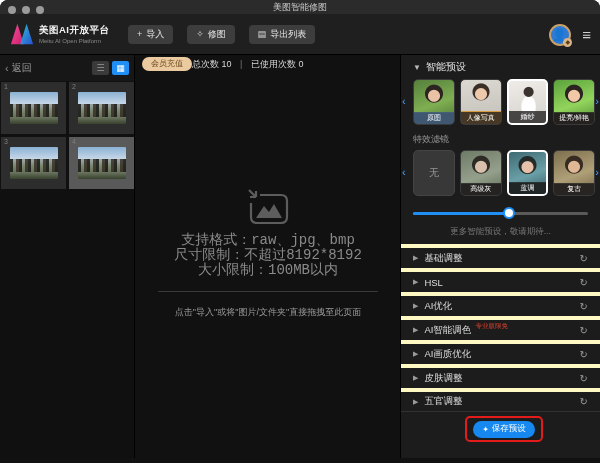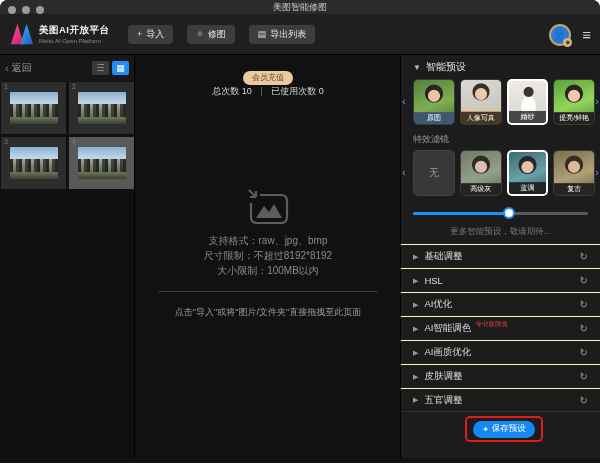--- a/index.html
+++ b/index.html
@@ -50,28 +50,28 @@
   .cell.sel { background:#595959; }
   .cell .idx { position:absolute; left:3px; top:1px; color:#7e7e7e; font-size:7px; }
   .pg { width:48px; height:32px; margin:0 auto; border-radius:1px;
     background:
       repeating-linear-gradient(90deg, rgba(28,30,24,.92) 0 3px, rgba(96,104,82,.5) 3px 6px, rgba(54,46,36,.88) 6px 9px),
       linear-gradient(180deg,#8ab1d4 0%,#cfdcea 42%,#9aa88e 58%,#39412f 100%);
     background-size:100% 42%,100% 100%; background-position:0 62%,0 0; background-repeat:no-repeat; }
 
   
   .main { position:absolute; left:136px; top:55px; width:264px; bottom:5px; background:#111; }
-  .usage { height:26px; display:flex; align-items:center; padding:16px 6px;flex-direction:column; }
+  .usage { height:26px; display:flex; align-items:flex-end; padding:16px 6px; }
   .recharge { height:14px; background:#ecca9f; color:#6b4a1f; font-size:8px; border:none;
     border-radius:8px; padding:0 9px; line-height:14px; cursor:pointer; }
   .usage-text { color:#d8d8d8; font-size:9px; }
   .usage-text .sep { color:#777; margin:0 6px; }
   .dz { text-align:center; }
   .dz-icon { margin-top:100px; }
-  .dz-line { color:#8a8a8a; font-size:10px; height:15px; line-height:15px; }
+  .dz-line { color:#8a8a8a; font-size:14px; height:15px; line-height:15px;font-family:Liberation Mono, monospace; }
   .dz-line:first-of-type { margin-top:18px; }
   .dz-divider { border-top:1px solid #383838; margin:13px 22px 0 22px; }
   .dz-hint { color:#9a9a9a; font-size:9px; margin-top:14px; }
   .dz-tip { font-size:9px; margin-top:9px; }
   .tip-label { color:#d2493a; font-weight:bold; }
   .tip-text { color:#cf9a8c; }
 
   
   .panel { position:absolute; left:400px; top:55px; width:200px; bottom:5px; background:#1c1c1c;
     border-left:1px solid #000; }
@@ -126,21 +126,21 @@
   .thumb.none { background:#383838; display:flex; align-items:center; justify-content:center;
     color:#9a9a9a; font-size:10px; border:1px solid #444; }
   .slider { position:relative; height:18px; margin:4px 12px 0 12px; cursor:pointer; }
   .sl-track { position:absolute; left:0; right:0; top:8px; height:3px; background:#5a5a5a; border-radius:2px; }
   .sl-fill { position:absolute; left:0; top:8px; height:3px; background:#1f8ef5; border-radius:2px; }
   .sl-handle { position:absolute; top:3px; width:12px; height:12px; margin-left:-6px; border-radius:50%;
     background:#fff; border:2px solid #1f8ef5; }
   .more { color:#777; font-size:8.5px; text-align:center; margin-top:4px; height:14px; }
   .sections { margin-top:4px; }
   .sec-row { height:24px; display:flex; align-items:center; padding:0 12px;
-    border-top:1px solid #fef9c3; cursor:pointer; }
+    border-top:4px solid #fef9c3; cursor:pointer; }
   .sec-row:last-child { border-bottom:1px solid #313131; }
   .sec-row .ar { color:#9a9a9a; font-size:7px; margin-right:6px; }
   .sec-row .name { color:#dedede; font-size:9.5px; }
   .sec-row .badge { color:#d2402e; font-size:6.5px; margin-left:4px; position:relative; top:-4px; }
   .sec-row .reset { margin-left:auto; color:#9a9a9a; font-size:10px; cursor:pointer; }
   .save-wrap { position:relative; height:30px; margin-top:3px; }
   .red-box { position:absolute; left:64px; top:1px; width:78px; height:26px;
     border:2px solid #e31b1b; border-radius:5px; display:flex; align-items:center; justify-content:center; }
   .save-btn { height:17px; background:#1688f0; color:#fff; border:none; border-radius:9px;
     font-size:8.5px; padding:0 9px; display:flex; align-items:center; cursor:pointer; }

